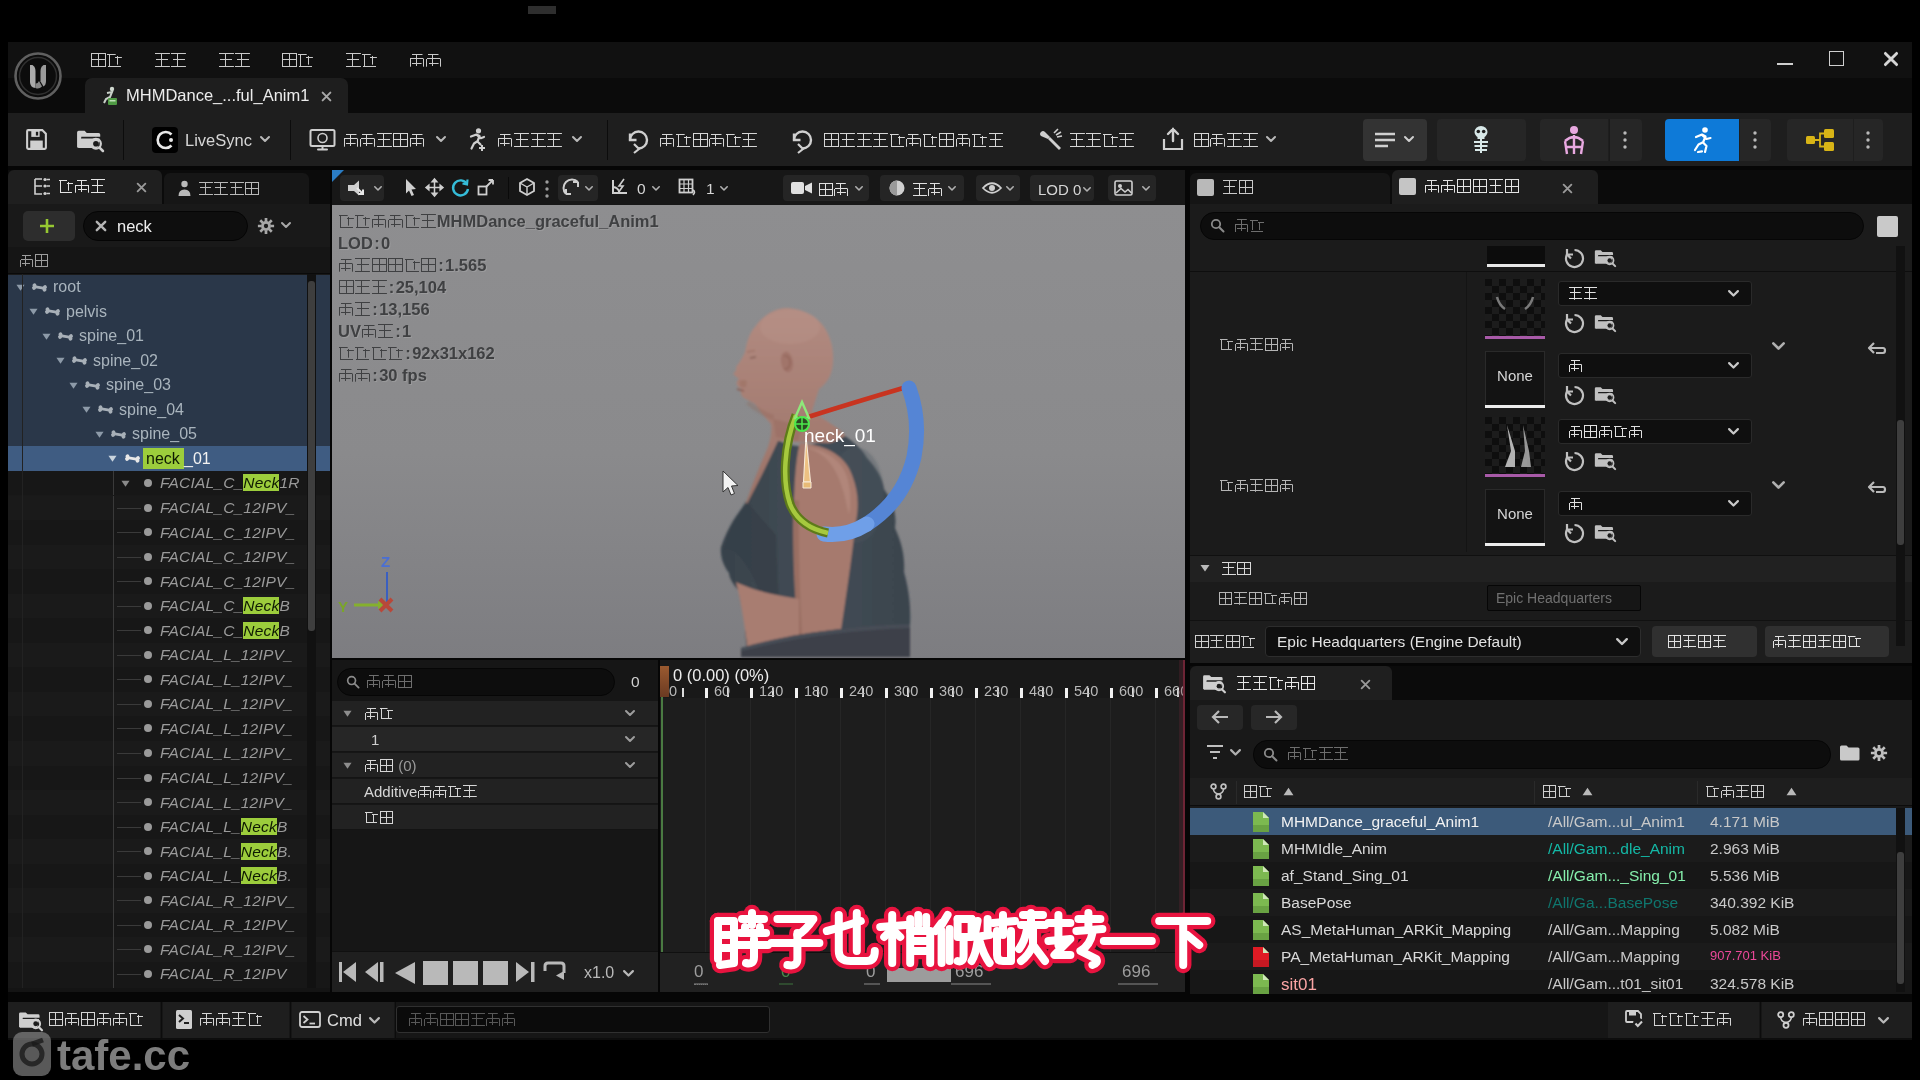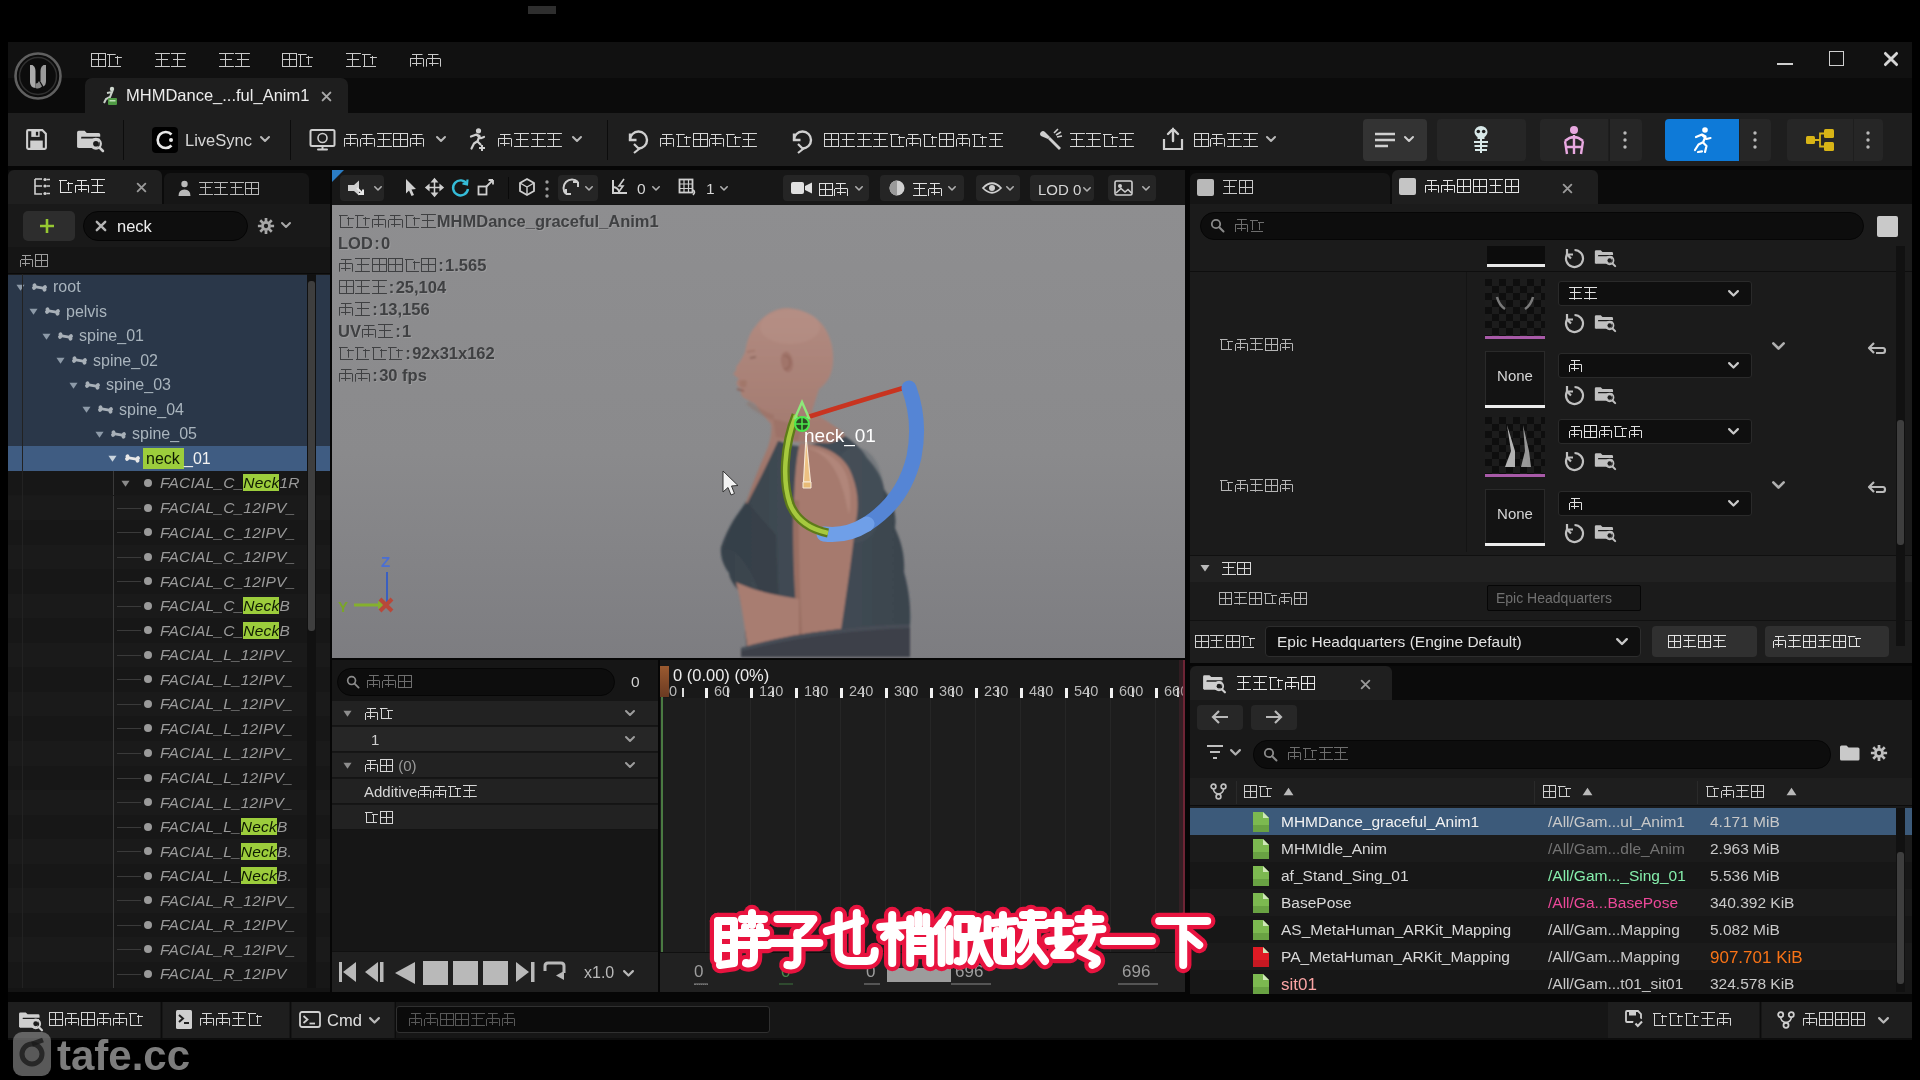--- a/index.html
+++ b/index.html
@@ -1012,58 +1012,58 @@
 <div class="a" style="left:1281px;top:813px;font-size:15.5px;color:#f2f2f2">MHMDance_graceful_Anim1</div>
 <div class="a" style="left:1548px;top:813px;font-size:15.5px;color:#c9c9c9">/All/Gam...ul_Anim1</div>
 <div class="a" style="left:1710px;top:813px;font-size:15.5px;color:#c9c9c9">4.171 MiB</div>
 <div class="a" style="left:1190px;top:835px;width:722px;height:27px;background:#1b1b1b"></div>
 <svg class="a" style="left:1252px;top:838px" width="18.0" height="22.0" viewBox="0 0 18 22">
 <path d="M1 1 L11 1 L17 7 L17 21 L1 21 Z" fill="#7cb950"></path>
 <path d="M11 1 L11 7 L17 7 Z" fill="#cfe8b8"></path>
 <path d="M1 14 L17 14 L17 21 L1 21 Z" fill="#5a9038" opacity="0.55"></path>
   </svg>
 <div class="a" style="left:1281px;top:840px;font-size:15.5px;color:#d9d9d9">MHMIdle_Anim</div>
-<div class="a" style="left:1548px;top:840px;font-size:15.5px;color:#737373">/All/Gam...dle_Anim</div>
+<div class="a" style="left:1548px;top:840px;font-size:15.5px;color:#14b8a6">/All/Gam...dle_Anim</div>
 <div class="a" style="left:1710px;top:840px;font-size:15.5px;color:#c9c9c9">2.963 MiB</div>
 <div class="a" style="left:1190px;top:862px;width:722px;height:27px;background:#171717"></div>
 <svg class="a" style="left:1252px;top:865px" width="18.0" height="22.0" viewBox="0 0 18 22">
 <path d="M1 1 L11 1 L17 7 L17 21 L1 21 Z" fill="#7cb950"></path>
 <path d="M11 1 L11 7 L17 7 Z" fill="#cfe8b8"></path>
 <path d="M1 14 L17 14 L17 21 L1 21 Z" fill="#5a9038" opacity="0.55"></path>
   </svg>
 <div class="a" style="left:1281px;top:867px;font-size:15.5px;color:#d9d9d9">af_Stand_Sing_01</div>
 <div class="a" style="left:1548px;top:867px;font-size:15.5px;color:#86efac">/All/Gam..._Sing_01</div>
 <div class="a" style="left:1710px;top:867px;font-size:15.5px;color:#c9c9c9">5.536 MiB</div>
 <div class="a" style="left:1190px;top:889px;width:722px;height:27px;background:#1b1b1b"></div>
 <svg class="a" style="left:1252px;top:892px" width="18.0" height="22.0" viewBox="0 0 18 22">
 <path d="M1 1 L11 1 L17 7 L17 21 L1 21 Z" fill="#7cb950"></path>
 <path d="M11 1 L11 7 L17 7 Z" fill="#cfe8b8"></path>
 <path d="M1 14 L17 14 L17 21 L1 21 Z" fill="#5a9038" opacity="0.55"></path>
   </svg>
 <div class="a" style="left:1281px;top:894px;font-size:15.5px;color:#d9d9d9">BasePose</div>
-<div class="a" style="left:1548px;top:894px;font-size:15.5px;color:#ec4899">/All/Ga...BasePose</div>
+<div class="a" style="left:1548px;top:894px;font-size:15.5px;color:#0f766e">/All/Ga...BasePose</div>
 <div class="a" style="left:1710px;top:894px;font-size:15.5px;color:#c9c9c9">340.392 KiB</div>
 <div class="a" style="left:1190px;top:916px;width:722px;height:27px;background:#171717"></div>
 <svg class="a" style="left:1252px;top:919px" width="18.0" height="22.0" viewBox="0 0 18 22">
 <path d="M1 1 L11 1 L17 7 L17 21 L1 21 Z" fill="#7cb950"></path>
 <path d="M11 1 L11 7 L17 7 Z" fill="#cfe8b8"></path>
 <path d="M1 14 L17 14 L17 21 L1 21 Z" fill="#5a9038" opacity="0.55"></path>
   </svg>
 <div class="a" style="left:1281px;top:921px;font-size:15.5px;color:#d9d9d9">AS_MetaHuman_ARKit_Mapping</div>
 <div class="a" style="left:1548px;top:921px;font-size:15.5px;color:#c9c9c9">/All/Gam...Mapping</div>
 <div class="a" style="left:1710px;top:921px;font-size:15.5px;color:#c9c9c9">5.082 MiB</div>
 <div class="a" style="left:1190px;top:943px;width:722px;height:27px;background:#1b1b1b"></div>
 <svg class="a" style="left:1252px;top:946px" width="18.0" height="22.0" viewBox="0 0 18 22">
 <path d="M1 1 L11 1 L17 7 L17 21 L1 21 Z" fill="#e01b24"></path>
 <path d="M11 1 L11 7 L17 7 Z" fill="#cfe8b8"></path>
 <path d="M1 14 L17 14 L17 21 L1 21 Z" fill="#b01820" opacity="0.55"></path>
   </svg>
 <div class="a" style="left:1281px;top:948px;font-size:15.5px;color:#d9d9d9">PA_MetaHuman_ARKit_Mapping</div>
 <div class="a" style="left:1548px;top:948px;font-size:15.5px;color:#c9c9c9">/All/Gam...Mapping</div>
-<div class="a" style="left:1710px;top:948px;font-size:17px;color:#f97316">907.701 KiB</div>
+<div class="a" style="left:1710px;top:948px;font-size:13px;color:#ec4899">907.701 KiB</div>
 <div class="a" style="left:1190px;top:970px;width:722px;height:24px;background:#171717"></div>
 <svg class="a" style="left:1252px;top:973px" width="18.0" height="22.0" viewBox="0 0 18 22">
 <path d="M1 1 L11 1 L17 7 L17 21 L1 21 Z" fill="#7cb950"></path>
 <path d="M11 1 L11 7 L17 7 Z" fill="#cfe8b8"></path>
 <path d="M1 14 L17 14 L17 21 L1 21 Z" fill="#5a9038" opacity="0.55"></path>
   </svg>
 <div class="a" style="left:1281px;top:975px;font-size:17px;color:#fca5a5">sit01</div>
 <div class="a" style="left:1548px;top:975px;font-size:15.5px;color:#c9c9c9">/All/Gam...t01_sit01</div>
 <div class="a" style="left:1710px;top:975px;font-size:15.5px;color:#c9c9c9">324.578 KiB</div>
 <div class="a" style="left:1896px;top:808px;width:9px;height:184px;background:#111"></div>

